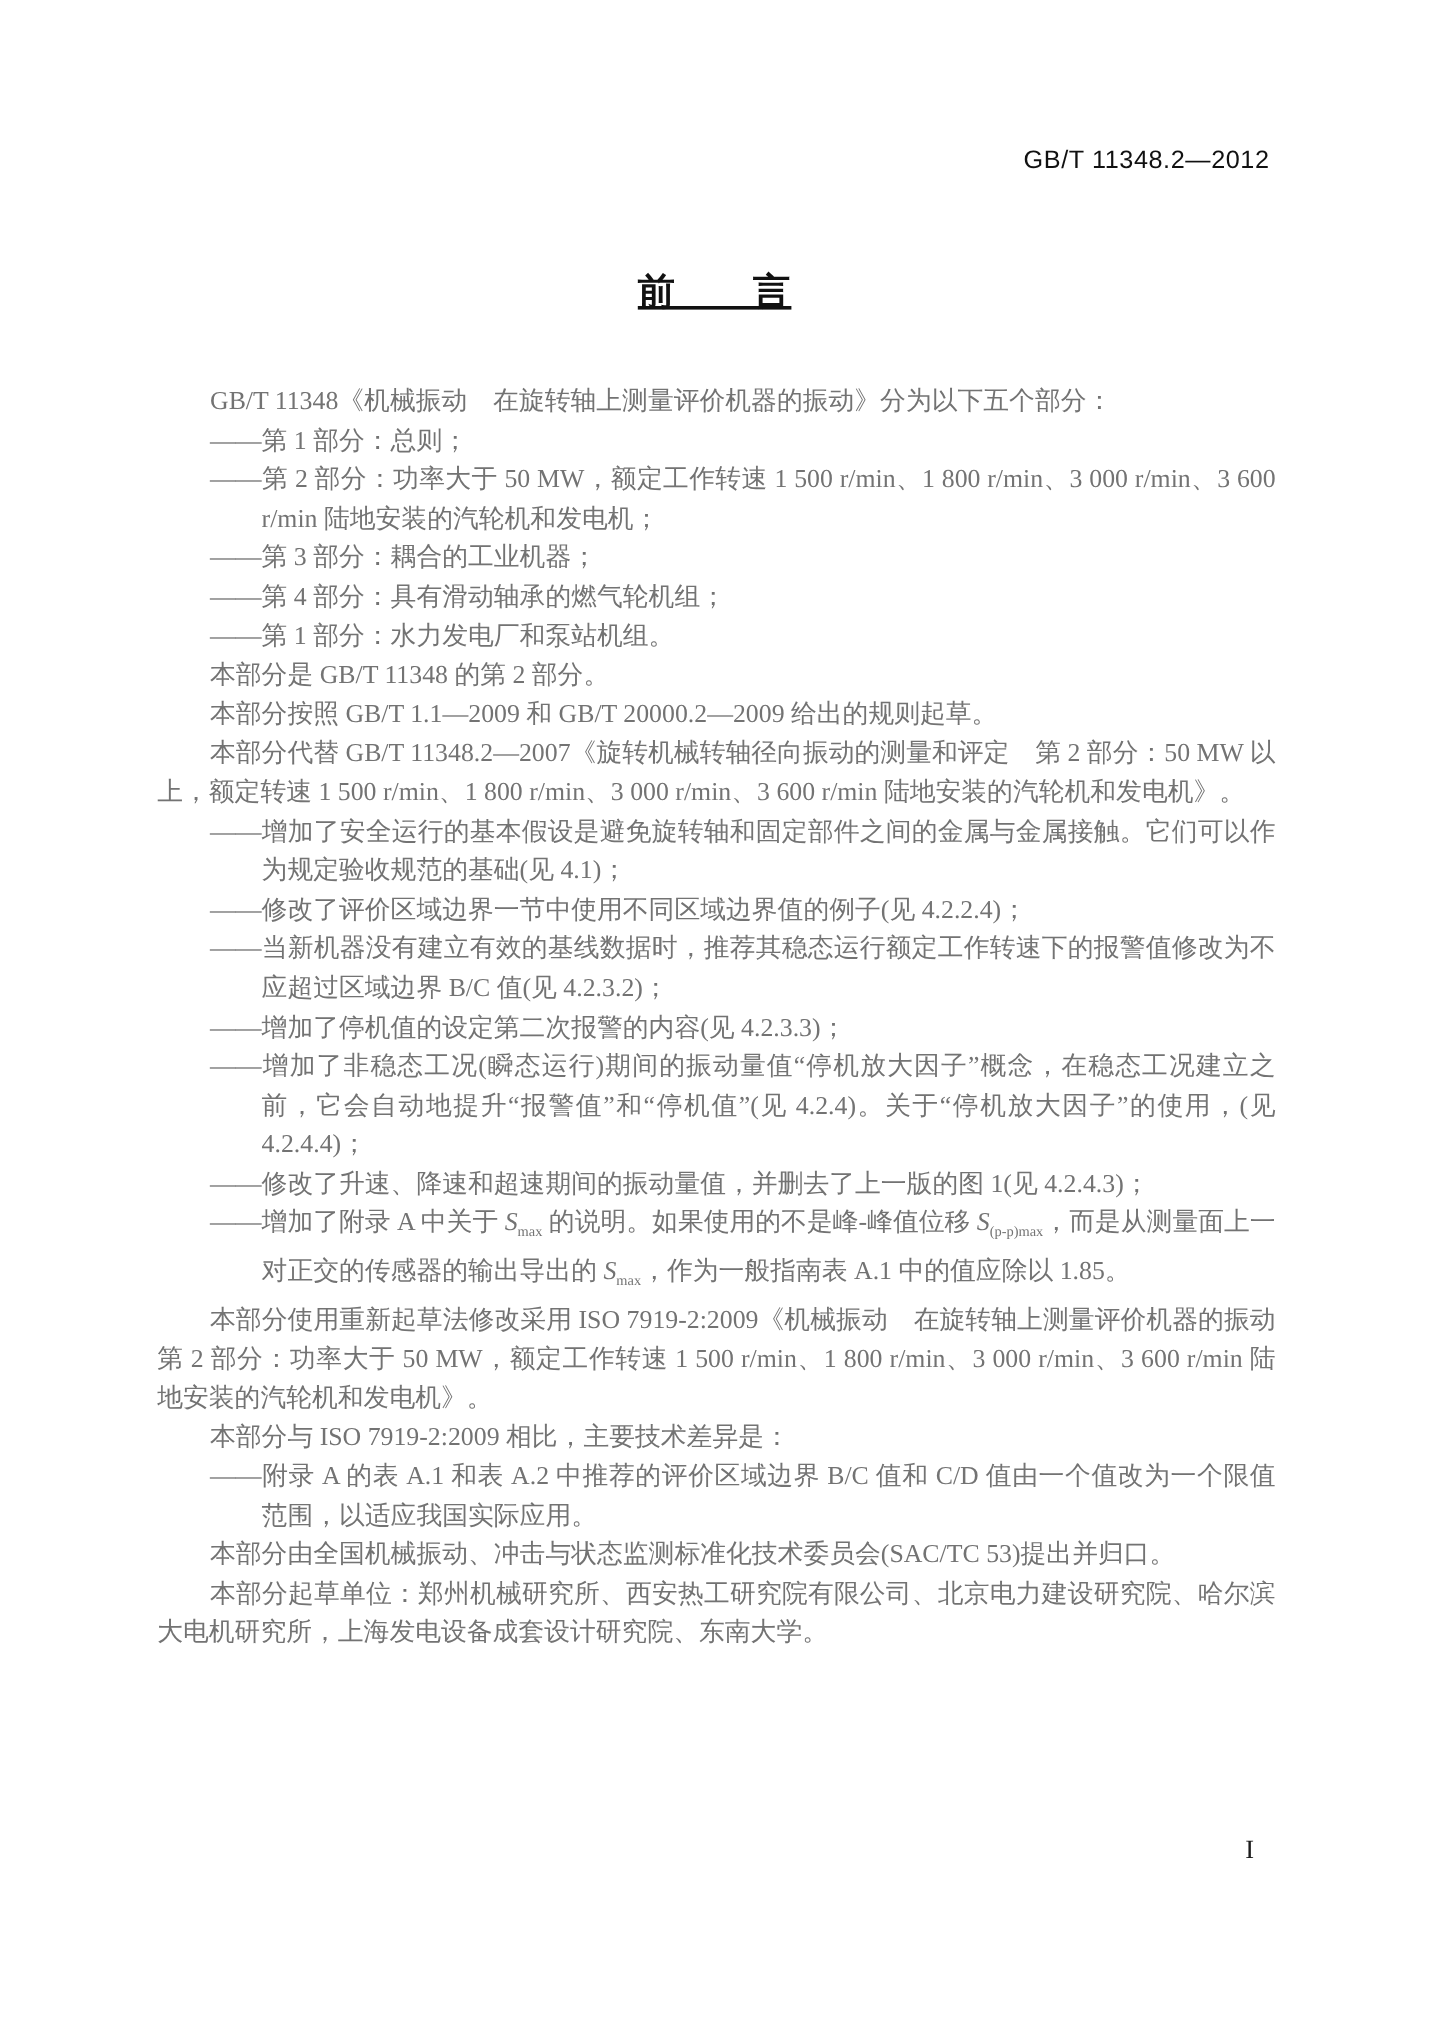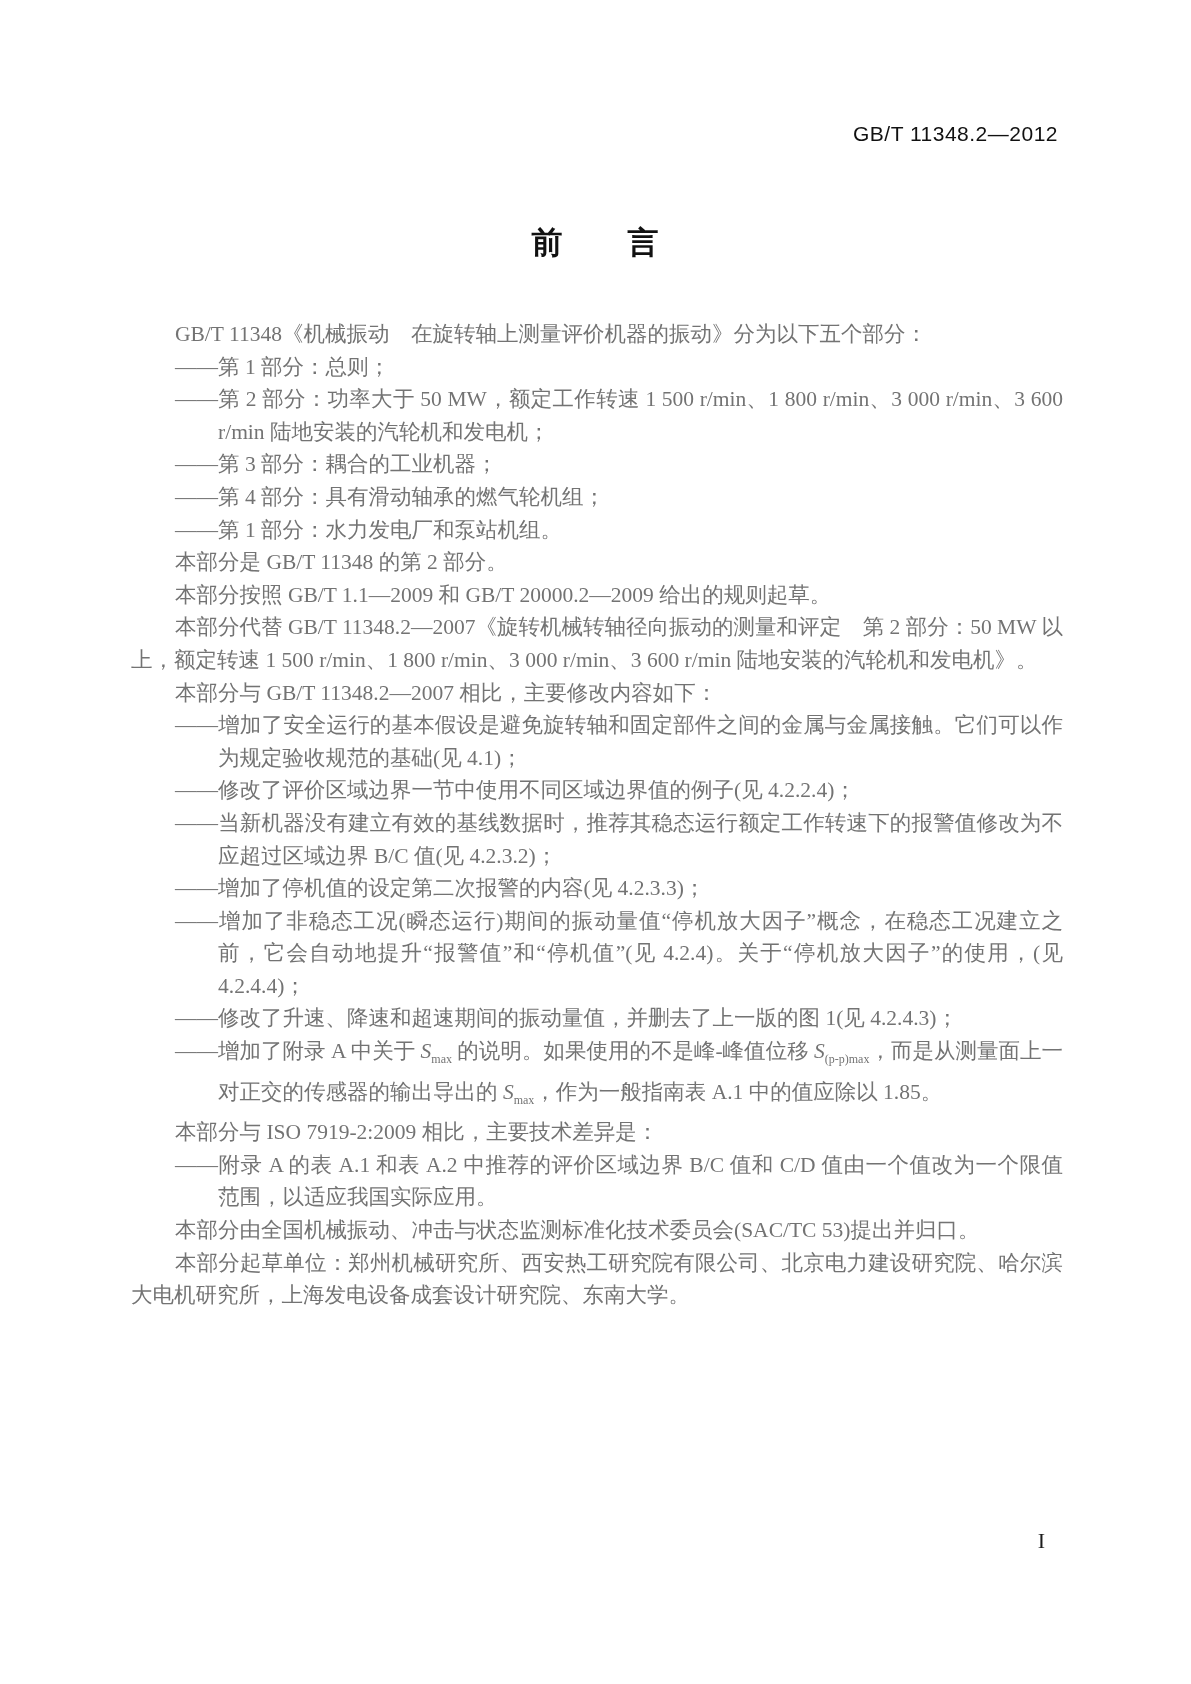--- a/index.html
+++ b/index.html
@@ -31,20 +31,21 @@
     position: absolute;
     top: 222px;
     left: 0;
     width: 100%;
     text-align: center;
     font-family: "Liberation Sans", "DejaVu Sans", sans-serif;
     font-size: 31px;
     font-weight: 700;
     color: #111111;
     letter-spacing: 1px;
+    text-decoration: underline;
   }
   .body-text {
     position: absolute;
     left: 131px;
     top: 318px;
     width: 932px;
     font-size: 21.5px;
     line-height: 32.6px;
     text-align: justify;
     color: #737373;
@@ -85,28 +86,28 @@
   <div class="body-text">
       <div class="para">GB/T 11348《机械振动　在旋转轴上测量评价机器的振动》分为以下五个部分：</div>
       <div class="li">——第 1 部分：总则；</div>
       <div class="li">——第 2 部分：功率大于 50 MW，额定工作转速 1 500 r/min、1 800 r/min、3 000 r/min、3 600 r/min 陆地安装的汽轮机和发电机；</div>
       <div class="li">——第 3 部分：耦合的工业机器；</div>
       <div class="li">——第 4 部分：具有滑动轴承的燃气轮机组；</div>
       <div class="li">——第 1 部分：水力发电厂和泵站机组。</div>
       <div class="para">本部分是 GB/T 11348 的第 2 部分。</div>
       <div class="para">本部分按照 GB/T 1.1—2009 和 GB/T 20000.2—2009 给出的规则起草。</div>
       <div class="para">本部分代替 GB/T 11348.2—2007《旋转机械转轴径向振动的测量和评定　第 2 部分：50 MW 以上，额定转速 1 500 r/min、1 800 r/min、3 000 r/min、3 600 r/min 陆地安装的汽轮机和发电机》。</div>
-      <div class="para">本部分与 GB/T 11348.2—2007 相比，主要修改内容如下：</div>
       <div class="li">——增加了安全运行的基本假设是避免旋转轴和固定部件之间的金属与金属接触。它们可以作为规定验收规范的基础(见 4.1)；</div>
       <div class="li">——修改了评价区域边界一节中使用不同区域边界值的例子(见 4.2.2.4)；</div>
       <div class="li">——当新机器没有建立有效的基线数据时，推荐其稳态运行额定工作转速下的报警值修改为不应超过区域边界 B/C 值(见 4.2.3.2)；</div>
       <div class="li">——增加了停机值的设定第二次报警的内容(见 4.2.3.3)；</div>
       <div class="li">——增加了非稳态工况(瞬态运行)期间的振动量值“停机放大因子”概念，在稳态工况建立之前，它会自动地提升“报警值”和“停机值”(见 4.2.4)。关于“停机放大因子”的使用，(见 4.2.4.4)；</div>
       <div class="li">——修改了升速、降速和超速期间的振动量值，并删去了上一版的图 1(见 4.2.4.3)；</div>
       <div class="li"><span>——增加了附录 A 中关于 </span><span class="ital">S</span><span class="subscript">max</span><span> 的说明。如果使用的不是峰-峰值位移 </span><span class="ital">S</span><span class="subscript">(p-p)max</span><span>，而是从测量面上一对正交的传感器的输出导出的 </span><span class="ital">S</span><span class="subscript">max</span><span>，作为一般指南表 A.1 中的值应除以 1.85。</span></div>
+      <div class="para">本部分使用重新起草法修改采用 ISO 7919-2:2009《机械振动　在旋转轴上测量评价机器的振动　第 2 部分：功率大于 50 MW，额定工作转速 1 500 r/min、1 800 r/min、3 000 r/min、3 600 r/min 陆地安装的汽轮机和发电机》。</div>
       <div class="para">本部分与 ISO 7919-2:2009 相比，主要技术差异是：</div>
       <div class="li">——附录 A 的表 A.1 和表 A.2 中推荐的评价区域边界 B/C 值和 C/D 值由一个值改为一个限值范围，以适应我国实际应用。</div>
       <div class="para">本部分由全国机械振动、冲击与状态监测标准化技术委员会(SAC/TC 53)提出并归口。</div>
       <div class="para">本部分起草单位：郑州机械研究所、西安热工研究院有限公司、北京电力建设研究院、哈尔滨大电机研究所，上海发电设备成套设计研究院、东南大学。</div>
     </div>
 
   <div class="page-number">I</div>
 </div>
 
 </body></html>

